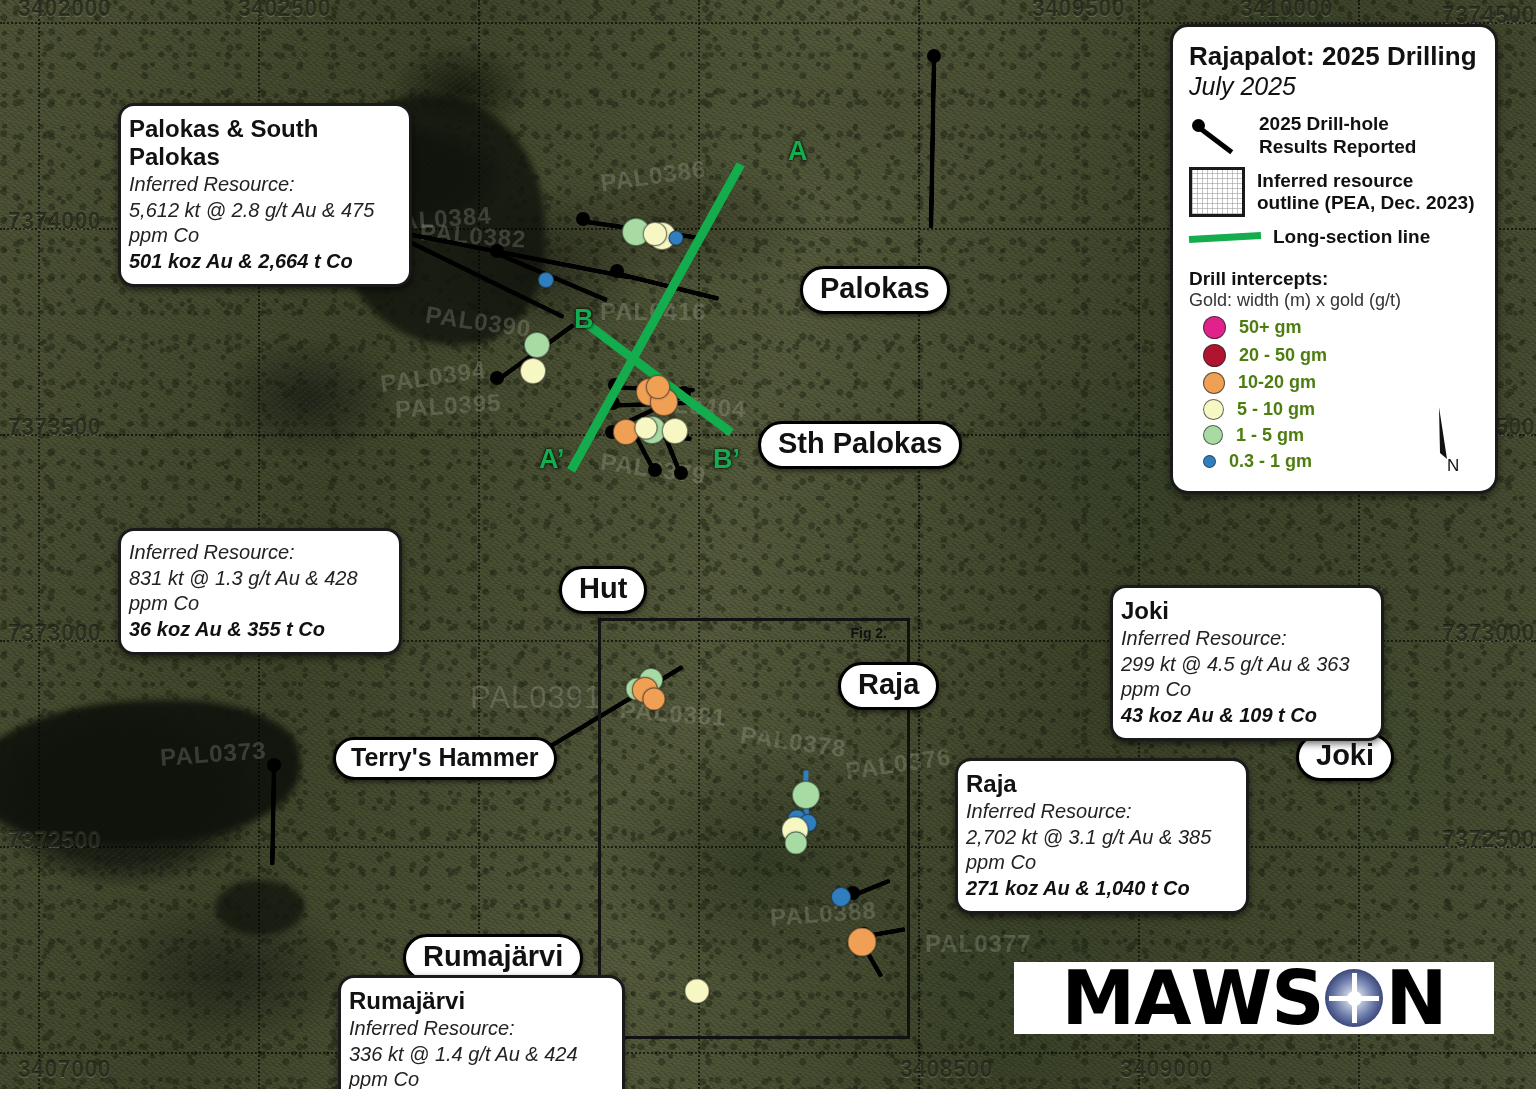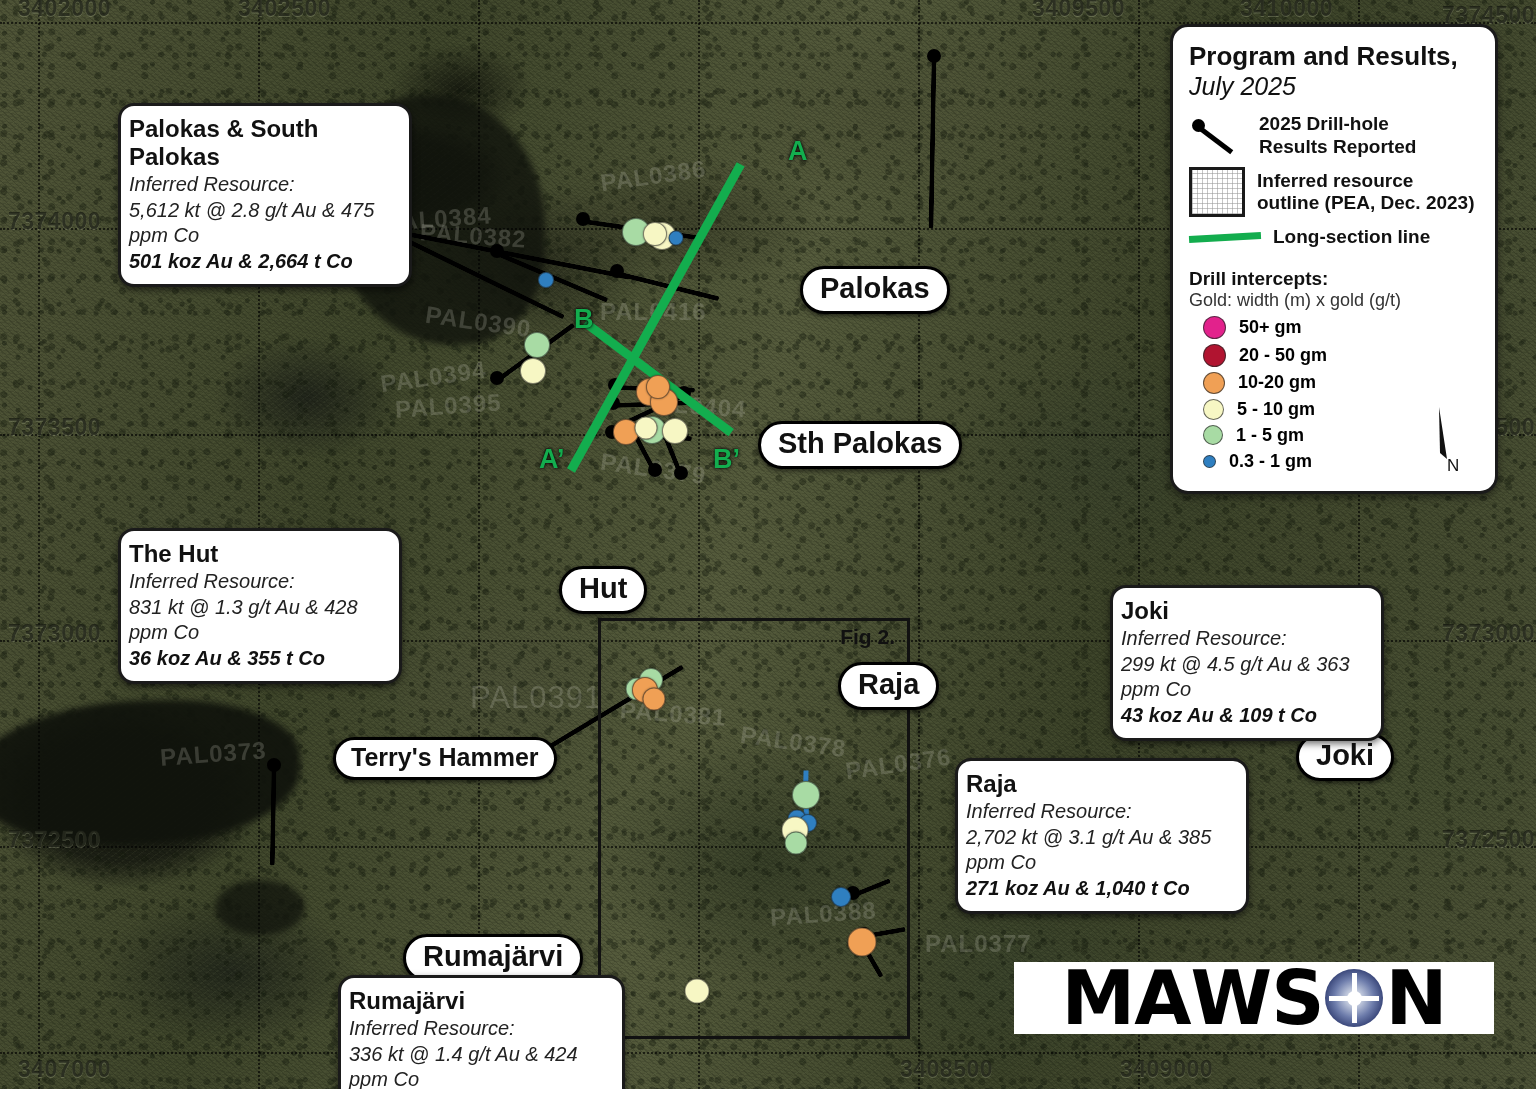--- a/index.html
+++ b/index.html
@@ -99,27 +99,27 @@
   .swatch-hole .sh-dot{position:absolute;left:3px;top:3px;width:13px;height:13px;border-radius:50%;background:#000;}
   .swatch-box{width:50px;height:44px;flex:0 0 50px;border:3px solid #1a1a1a;background:#fff;
     background-image:
       repeating-linear-gradient(0deg, rgba(150,150,150,.55) 0 1px, rgba(0,0,0,0) 1px 5px),
       repeating-linear-gradient(90deg, rgba(150,150,150,.55) 0 1px, rgba(0,0,0,0) 1px 5px);}
   .swatch-line{width:72px;height:0;flex:0 0 72px;border-top:7px solid #13ad4e;transform:rotate(-3deg);}
   .dtitle{font-weight:700;font-size:19px;color:#111;margin-top:19px;}
   .dsub{font-size:18px;color:#333;margin-bottom:5px;}
   .irow{display:flex;align-items:center;gap:13px;margin:0 0 5px 14px;}
   .irow .ic{border-radius:50%;border:1.5px solid rgba(40,40,40,.7);flex:0 0 auto;}
-  .irow .itx{font-weight:700;font-size:18px;color:#000000;}
+  .irow .itx{font-weight:700;font-size:18px;color:#4d7c0f;}
   #northarrow{position:absolute;right:18px;bottom:14px;width:54px;height:74px;}
 
   
   #fig2box{position:absolute;left:598px;top:618px;width:306px;height:415px;
     border:3px solid #111;background:transparent;}
-  #fig2lbl{position:absolute;right:12px;top:4px;font-weight:700;font-size:21px;color:#111;}
+  #fig2lbl{position:absolute;right:20px;top:4px;font-weight:700;font-size:14px;color:#111;}
 
   
   #logo{position:absolute;left:1014px;top:962px;width:480px;}
   #logo .wordmark{position:relative;background:#fff;display:flex;align-items:center;
     justify-content:center;height:72px;}
   #logo .mw{font-weight:700;font-size:74px;letter-spacing:-1px;color:#000;line-height:1;
     font-family:"DejaVu Sans",sans-serif;}
   #logo .sub{background:#fff;color:#8e939b;font-size:41px;letter-spacing:5px;text-align:center;
     font-family:"DejaVu Sans",sans-serif;line-height:1;padding-bottom:4px;}
   .globe{position:absolute;width:58px;height:58px;border-radius:50%;
@@ -290,21 +290,20 @@
     </div>
 
   <div id="infoboxes">
       <div class="info" style="left: 118px; top: 103px; width: 272px;">
         <div class="ttl">Palokas &amp; South Palokas</div>
         <div class="ital">Inferred Resource:</div>
         <div class="ital">5,612 kt @ 2.8 g/t Au &amp; 475 ppm Co</div>
         <div class="bld">501 koz Au &amp; 2,664 t Co</div>
       </div>
       <div class="info" style="left: 118px; top: 528px; width: 262px;">
-        <div class="ttl">The Hut</div>
         <div class="ital">Inferred Resource:</div>
         <div class="ital">831 kt @ 1.3 g/t Au &amp; 428 ppm Co</div>
         <div class="bld">36 koz Au &amp; 355 t Co</div>
       </div>
       <div class="info" style="left: 338px; top: 975px; width: 265px;">
         <div class="ttl">Rumajärvi</div>
         <div class="ital">Inferred Resource:</div>
         <div class="ital">336 kt @ 1.4 g/t Au &amp; 424 ppm Co</div>
         <div class="bld">15 koz Au &amp; 142 t Co</div>
       </div>
@@ -316,21 +315,21 @@
       </div>
       <div class="info" style="left: 955px; top: 758px; width: 272px;">
         <div class="ttl">Raja</div>
         <div class="ital">Inferred Resource:</div>
         <div class="ital">2,702 kt @ 3.1 g/t Au &amp; 385 ppm Co</div>
         <div class="bld">271 koz Au &amp; 1,040 t Co</div>
       </div>
     </div>
 
   <div id="legend">
-    <div class="ltitle">Program and Results,</div>
+    <div class="ltitle">Rajapalot: 2025 Drilling</div>
     <div class="lsub">July 2025</div>
 
     <div class="lrow">
       <div class="swatch-hole">
         <div class="sh-line"></div>
           <div class="sh-dot"></div>
       </div>
       <div class="ltxt">
         <div>2025 Drill-hole</div>
         <div>Results Reported</div>

